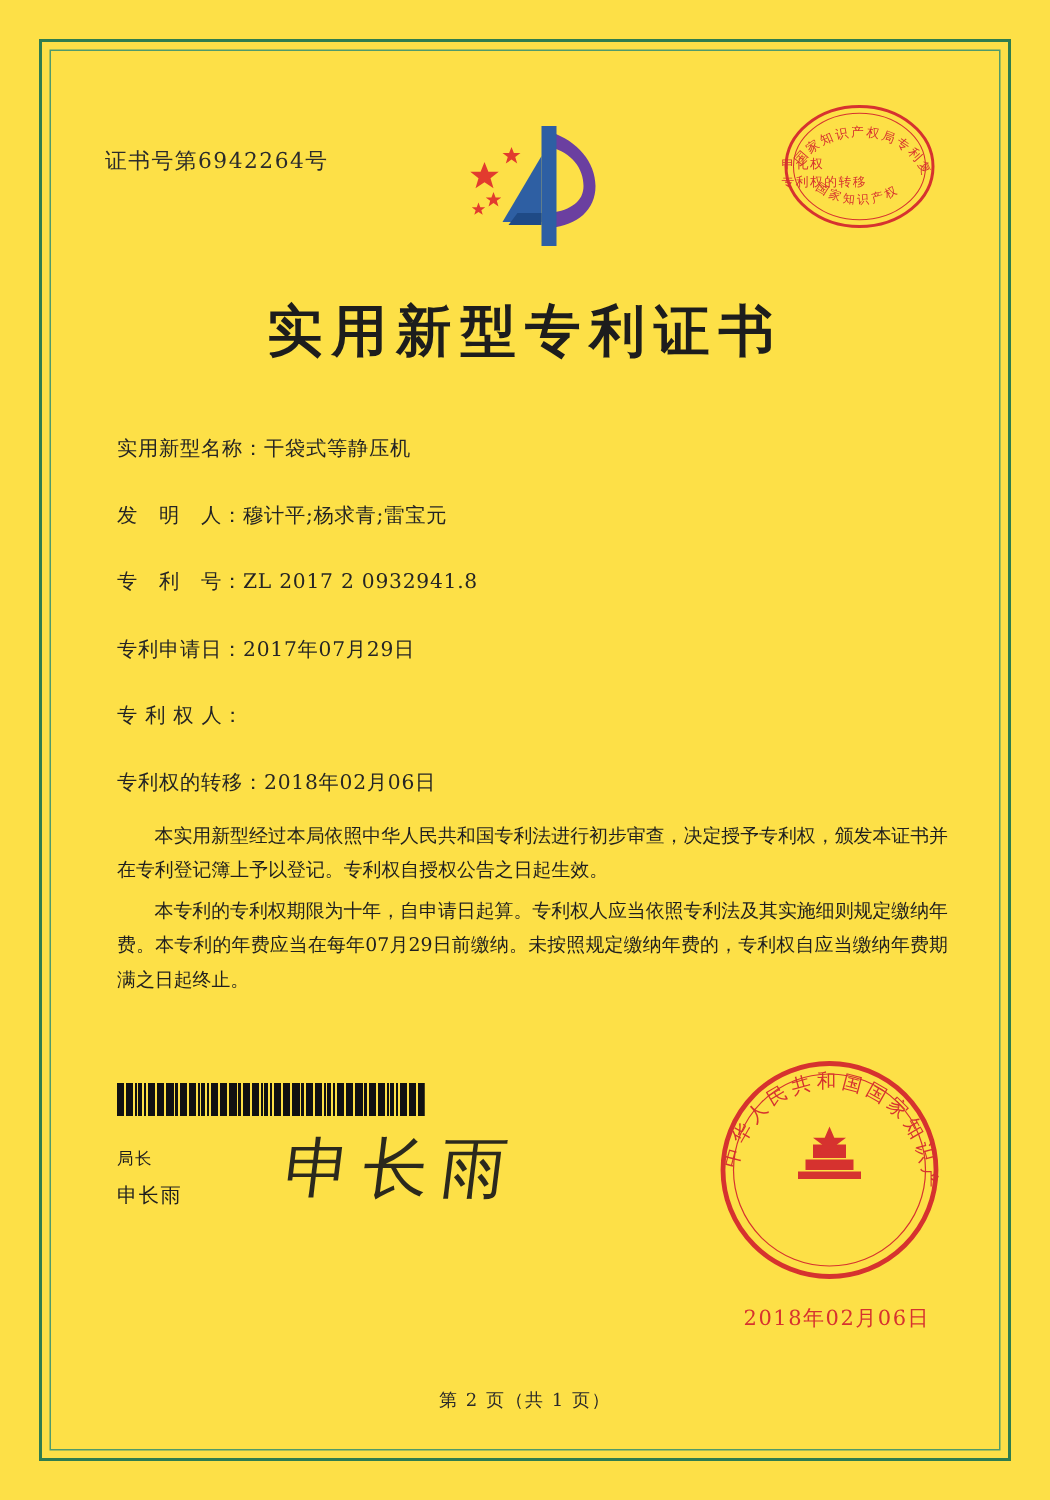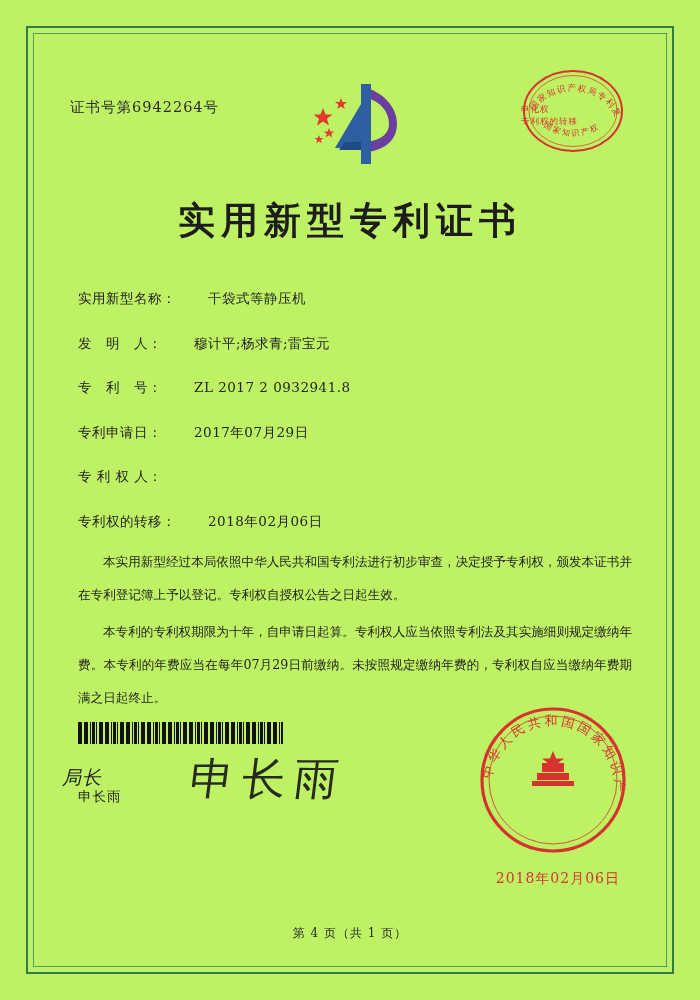--- a/index.html
+++ b/index.html
@@ -5,21 +5,21 @@
   html,body{margin:0;padding:0;}
   body{
     width:700px;height:1000px;
     background:#ffffff;
     font-family:"DejaVu Sans","Liberation Sans",sans-serif;
     position:relative;
     overflow:hidden;
   }
   .page{
     position:absolute;inset:0;
-    background:#bef264;
+    background:#fde047;
   }
   
   .border-outer{
     position:absolute;
     left:26px;top:26px;right:26px;bottom:26px;
     border:2px solid #2f7d4f;
   }
   .border-inner{
     position:absolute;
     left:33px;top:33px;right:33px;bottom:33px;
@@ -77,60 +77,58 @@
     position:absolute;
     left:18px;right:0;top:240px;
   }
   .field{
     display:flex;
     align-items:baseline;
     margin-bottom:26.5px;
     font-size:13.5px;
     color:#242424;
     font-family:"DejaVu Serif","Liberation Serif",serif;
-    gap:32px;
   }
   .field .k{
     white-space:pre;
     letter-spacing:0.5px;
   }
   .field .v{
     letter-spacing:0.5px;
   }
   
   .paras{
     position:absolute;
     left:18px;right:8px;top:495px;
     font-size:12.6px;
-    line-height:33px;
+    line-height:23px;
     color:#1f1f1f;
     text-align:justify;
     font-family:"DejaVu Serif","Liberation Serif",serif;
   }
   .paras p{margin:0 0 4px 0;text-indent:25px;}
   
   .barcode{
     position:absolute;
     left:18px;top:672px;
     width:205px;height:22px;
     background:
       repeating-linear-gradient(90deg,
         #111 0px,#111 1.5px,transparent 1.5px,transparent 3px),
       repeating-linear-gradient(90deg,
         #111 0px,#111 3px,transparent 3px,transparent 7px);
   }
   
   .sign-label{
     position:absolute;
-    left:2px;top:715px;
-    font-size:19px;
+    left:18px;top:715px;
+    font-size:11px;
     color:#1f1f1f;
     font-family:"DejaVu Serif","Liberation Serif",serif;
     letter-spacing:1px;
-    font-style:italic;
   }
   .sign-name{
     position:absolute;
     left:18px;top:738px;
     font-size:13.5px;
     color:#1f1f1f;
     font-family:"DejaVu Serif","Liberation Serif",serif;
     letter-spacing:1px;
   }
   .handwriting{
@@ -267,16 +265,16 @@
           <rect x="-21" y="4" width="42" height="5"></rect>
           <rect x="-16" y="-4" width="32" height="7"></rect>
           <rect x="-11" y="-14" width="22" height="9"></rect>
           <polygon points="0,-26 3.2,-18.5 11,-18.5 4.8,-13.8 7.2,-6.5 0,-11 -7.2,-6.5 -4.8,-13.8 -11,-18.5 -3.2,-18.5"></polygon>
         </g>
       </svg>
     </div>
 
     <div class="seal-date">2018年02月06日</div>
 
-    <div class="footer">第 4 页（共 1 页）</div>
+    <div class="footer">第 2 页（共 1 页）</div>
 
   </div>
 </div>
 
 </body></html>

